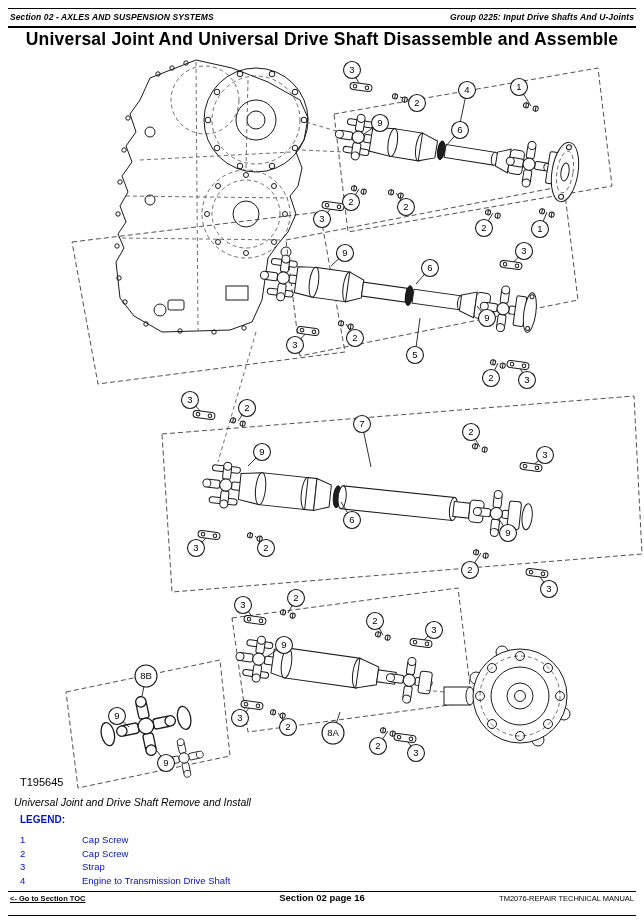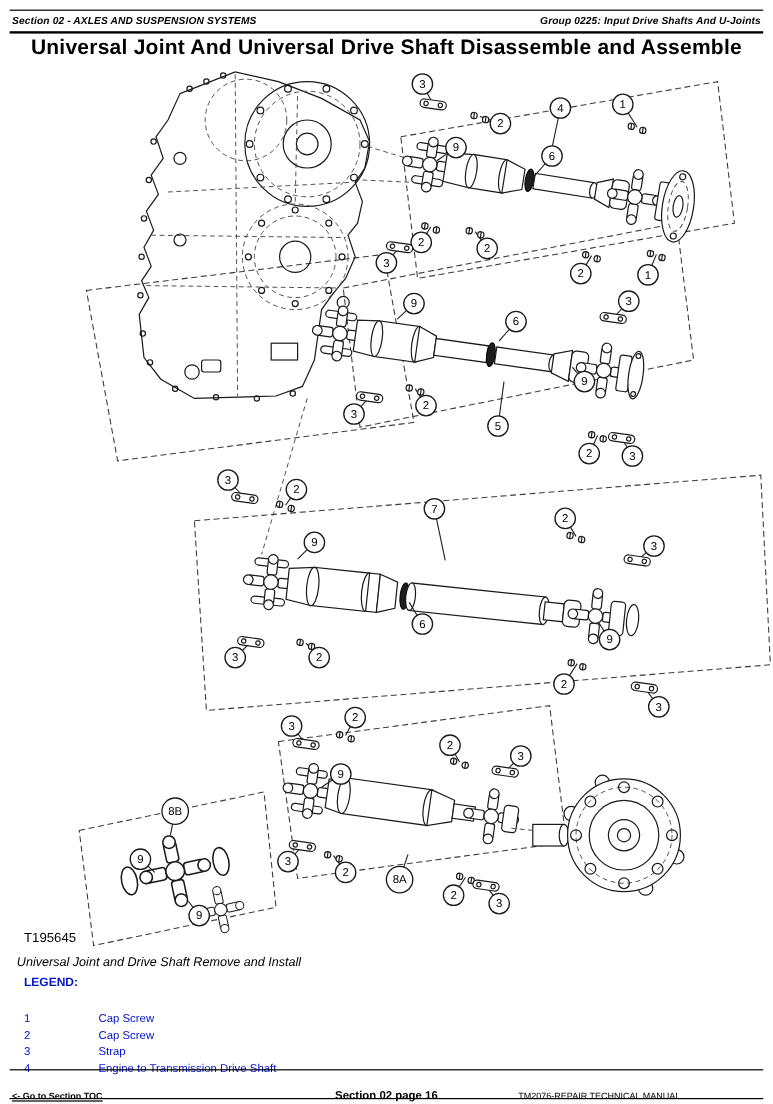--- a/index.html
+++ b/index.html
@@ -11,29 +11,29 @@
        font-size:8.5px;font-weight:bold;font-style:italic;letter-spacing:.1px}
   .page-title{position:absolute;top:29px;left:0;width:644px;text-align:center;
        font-size:17.5px;font-weight:bold;letter-spacing:.2px}
 
   .figure{position:absolute;top:55px;left:0;width:644px;height:740px}
 
   .image-id{position:absolute;left:20px;top:776px;font-size:11px;font-weight:normal}
   .caption{position:absolute;left:14px;top:796px;font-size:10.5px;font-weight:normal;font-style:italic}
 
   .legend{position:absolute;left:20px;top:814px;color:#0013c8}
-  .legend-heading{font-size:10px;font-weight:bold;margin-bottom:18px}
+  .legend-heading{font-size:10px;font-weight:bold;margin-bottom:8px}
   .legend-row{display:flex;font-size:9.5px;line-height:13.5px}
   .legend-row .lk{width:62px}
 
   .ftr{position:absolute;top:891px;left:8px;right:8px;border-top:1.5px solid #000;
-       padding:16px 2px 0 2px;display:flex;align-items:baseline}
+       padding:0 2px 0 2px;display:flex;align-items:baseline}
   .ftr .f-left{flex:1;font-size:7.5px;font-weight:bold;text-decoration:underline;color:#000;cursor:pointer}
   .ftr .f-center{font-size:9.5px;font-weight:bold;text-align:left}
-  .ftr .f-right{flex:1;font-size:7.5px;text-align:center}
+  .ftr .f-right{flex:1;font-size:7.5px;text-align:right}
   .bottom-rule{position:absolute;top:915px;left:8px;right:8px;border-top:1.5px solid #000}
 
   
   .outline{fill:none;stroke:#1a1a1a;stroke-width:1}
   .part{fill:#fff;stroke:#1a1a1a;stroke-width:1}
   .dark{fill:#1d1d1d;stroke:#000;stroke-width:.8}
   .bbox{fill:none;stroke:#3c3c3c;stroke-width:.9;stroke-dasharray:5 3}
   .hline{fill:none;stroke:#4a4a4a;stroke-width:.8;stroke-dasharray:4 3}
   .leader{stroke:#1a1a1a;stroke-width:.9}
   .callout-circle{fill:#fff;stroke:#1a1a1a;stroke-width:1.1}

